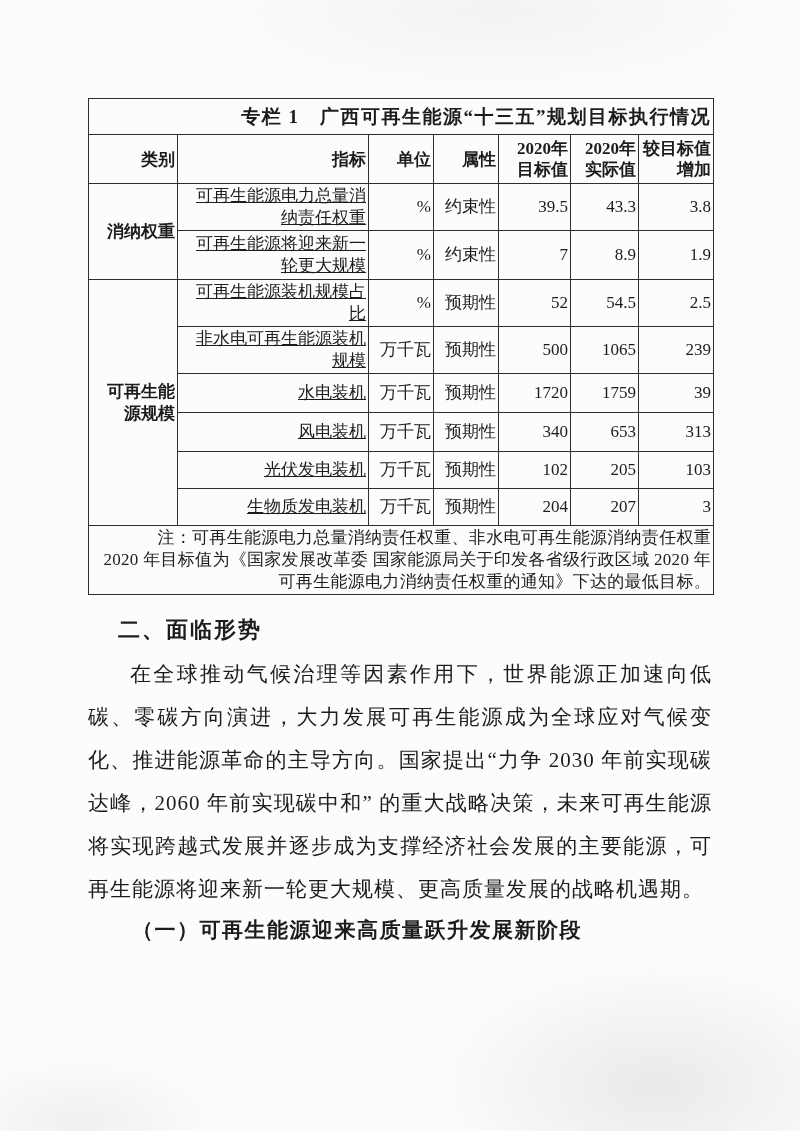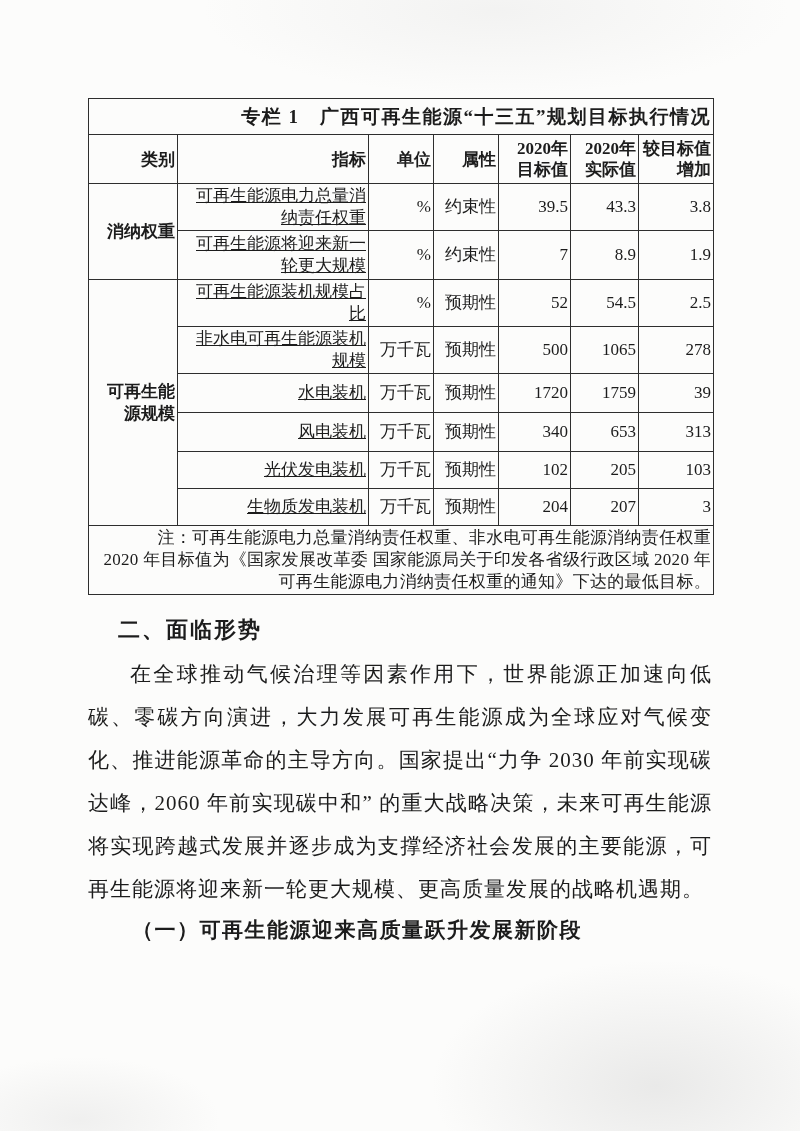--- a/index.html
+++ b/index.html
@@ -150,21 +150,21 @@
         <td>52</td>
         <td>54.5</td>
         <td>2.5</td>
       </tr>
       <tr class="r4">
         <td class="ind">非水电可再生能源装机规模</td>
         <td>万千瓦</td>
         <td>预期性</td>
         <td>500</td>
         <td>1065</td>
-        <td>278</td>
+        <td>239</td>
       </tr>
       <tr class="r5">
         <td class="ind">水电装机</td>
         <td>万千瓦</td>
         <td>预期性</td>
         <td>1720</td>
         <td>1759</td>
         <td>39</td>
       </tr>
       <tr class="r6">

